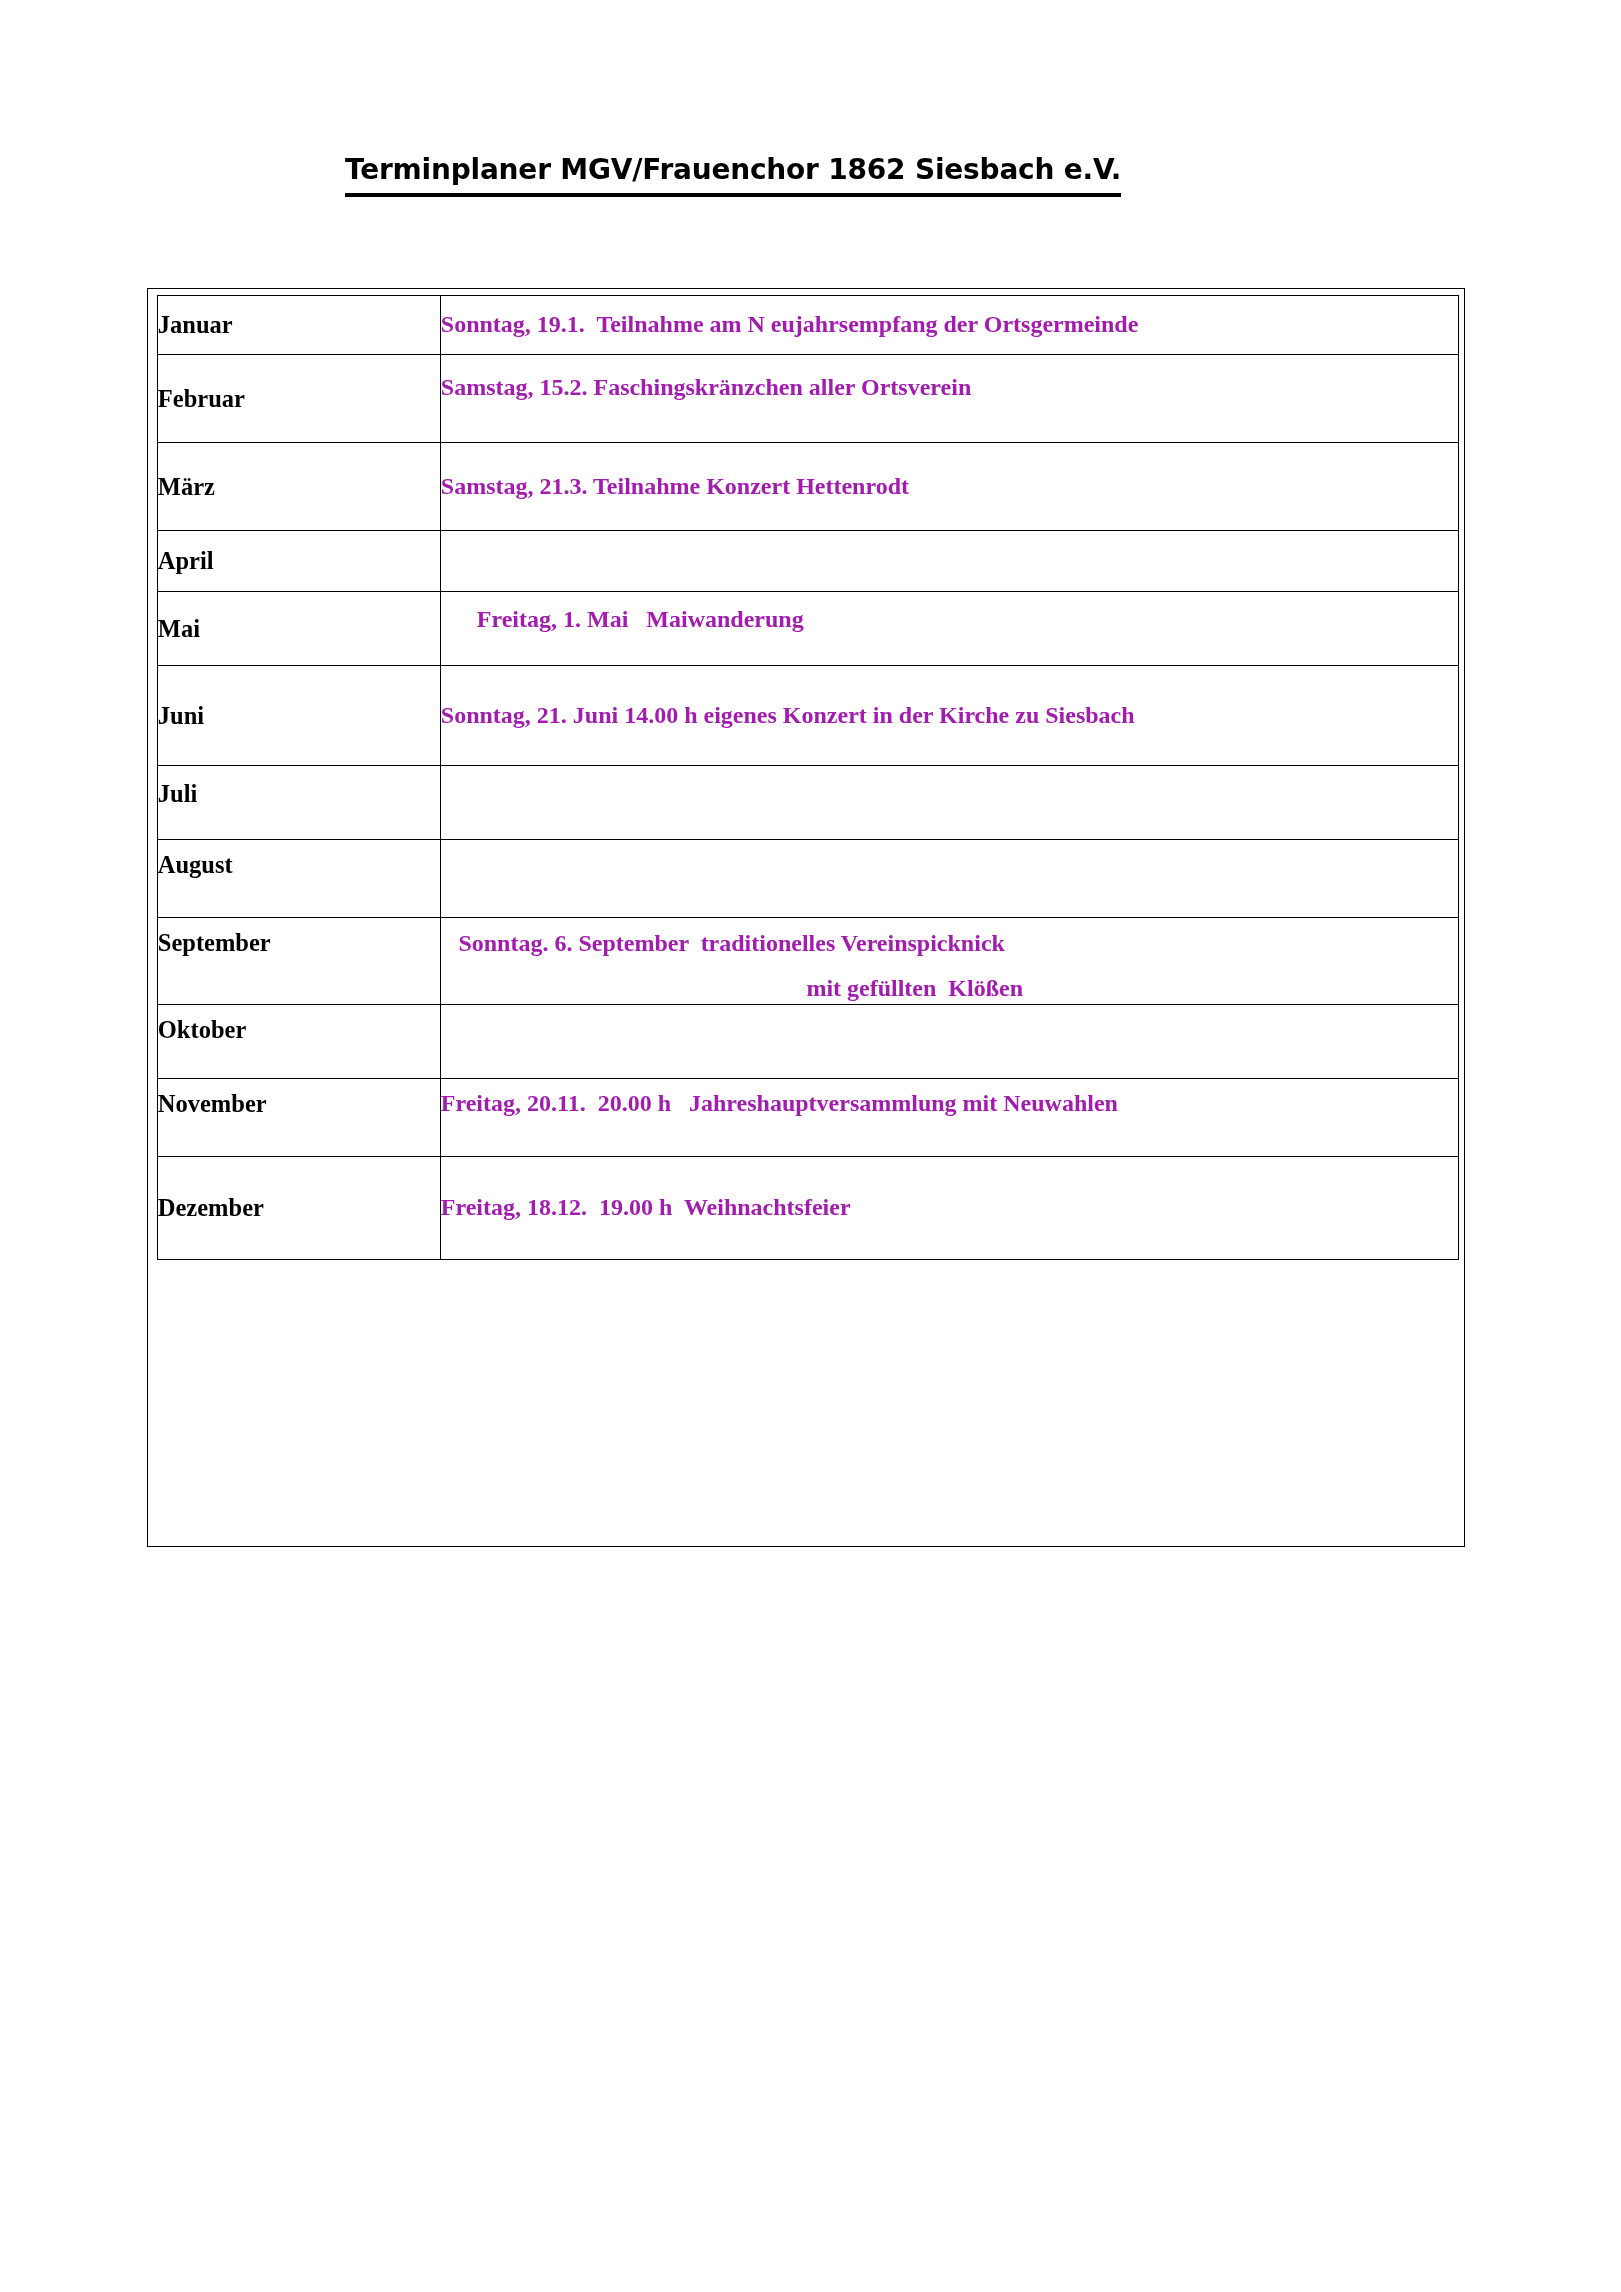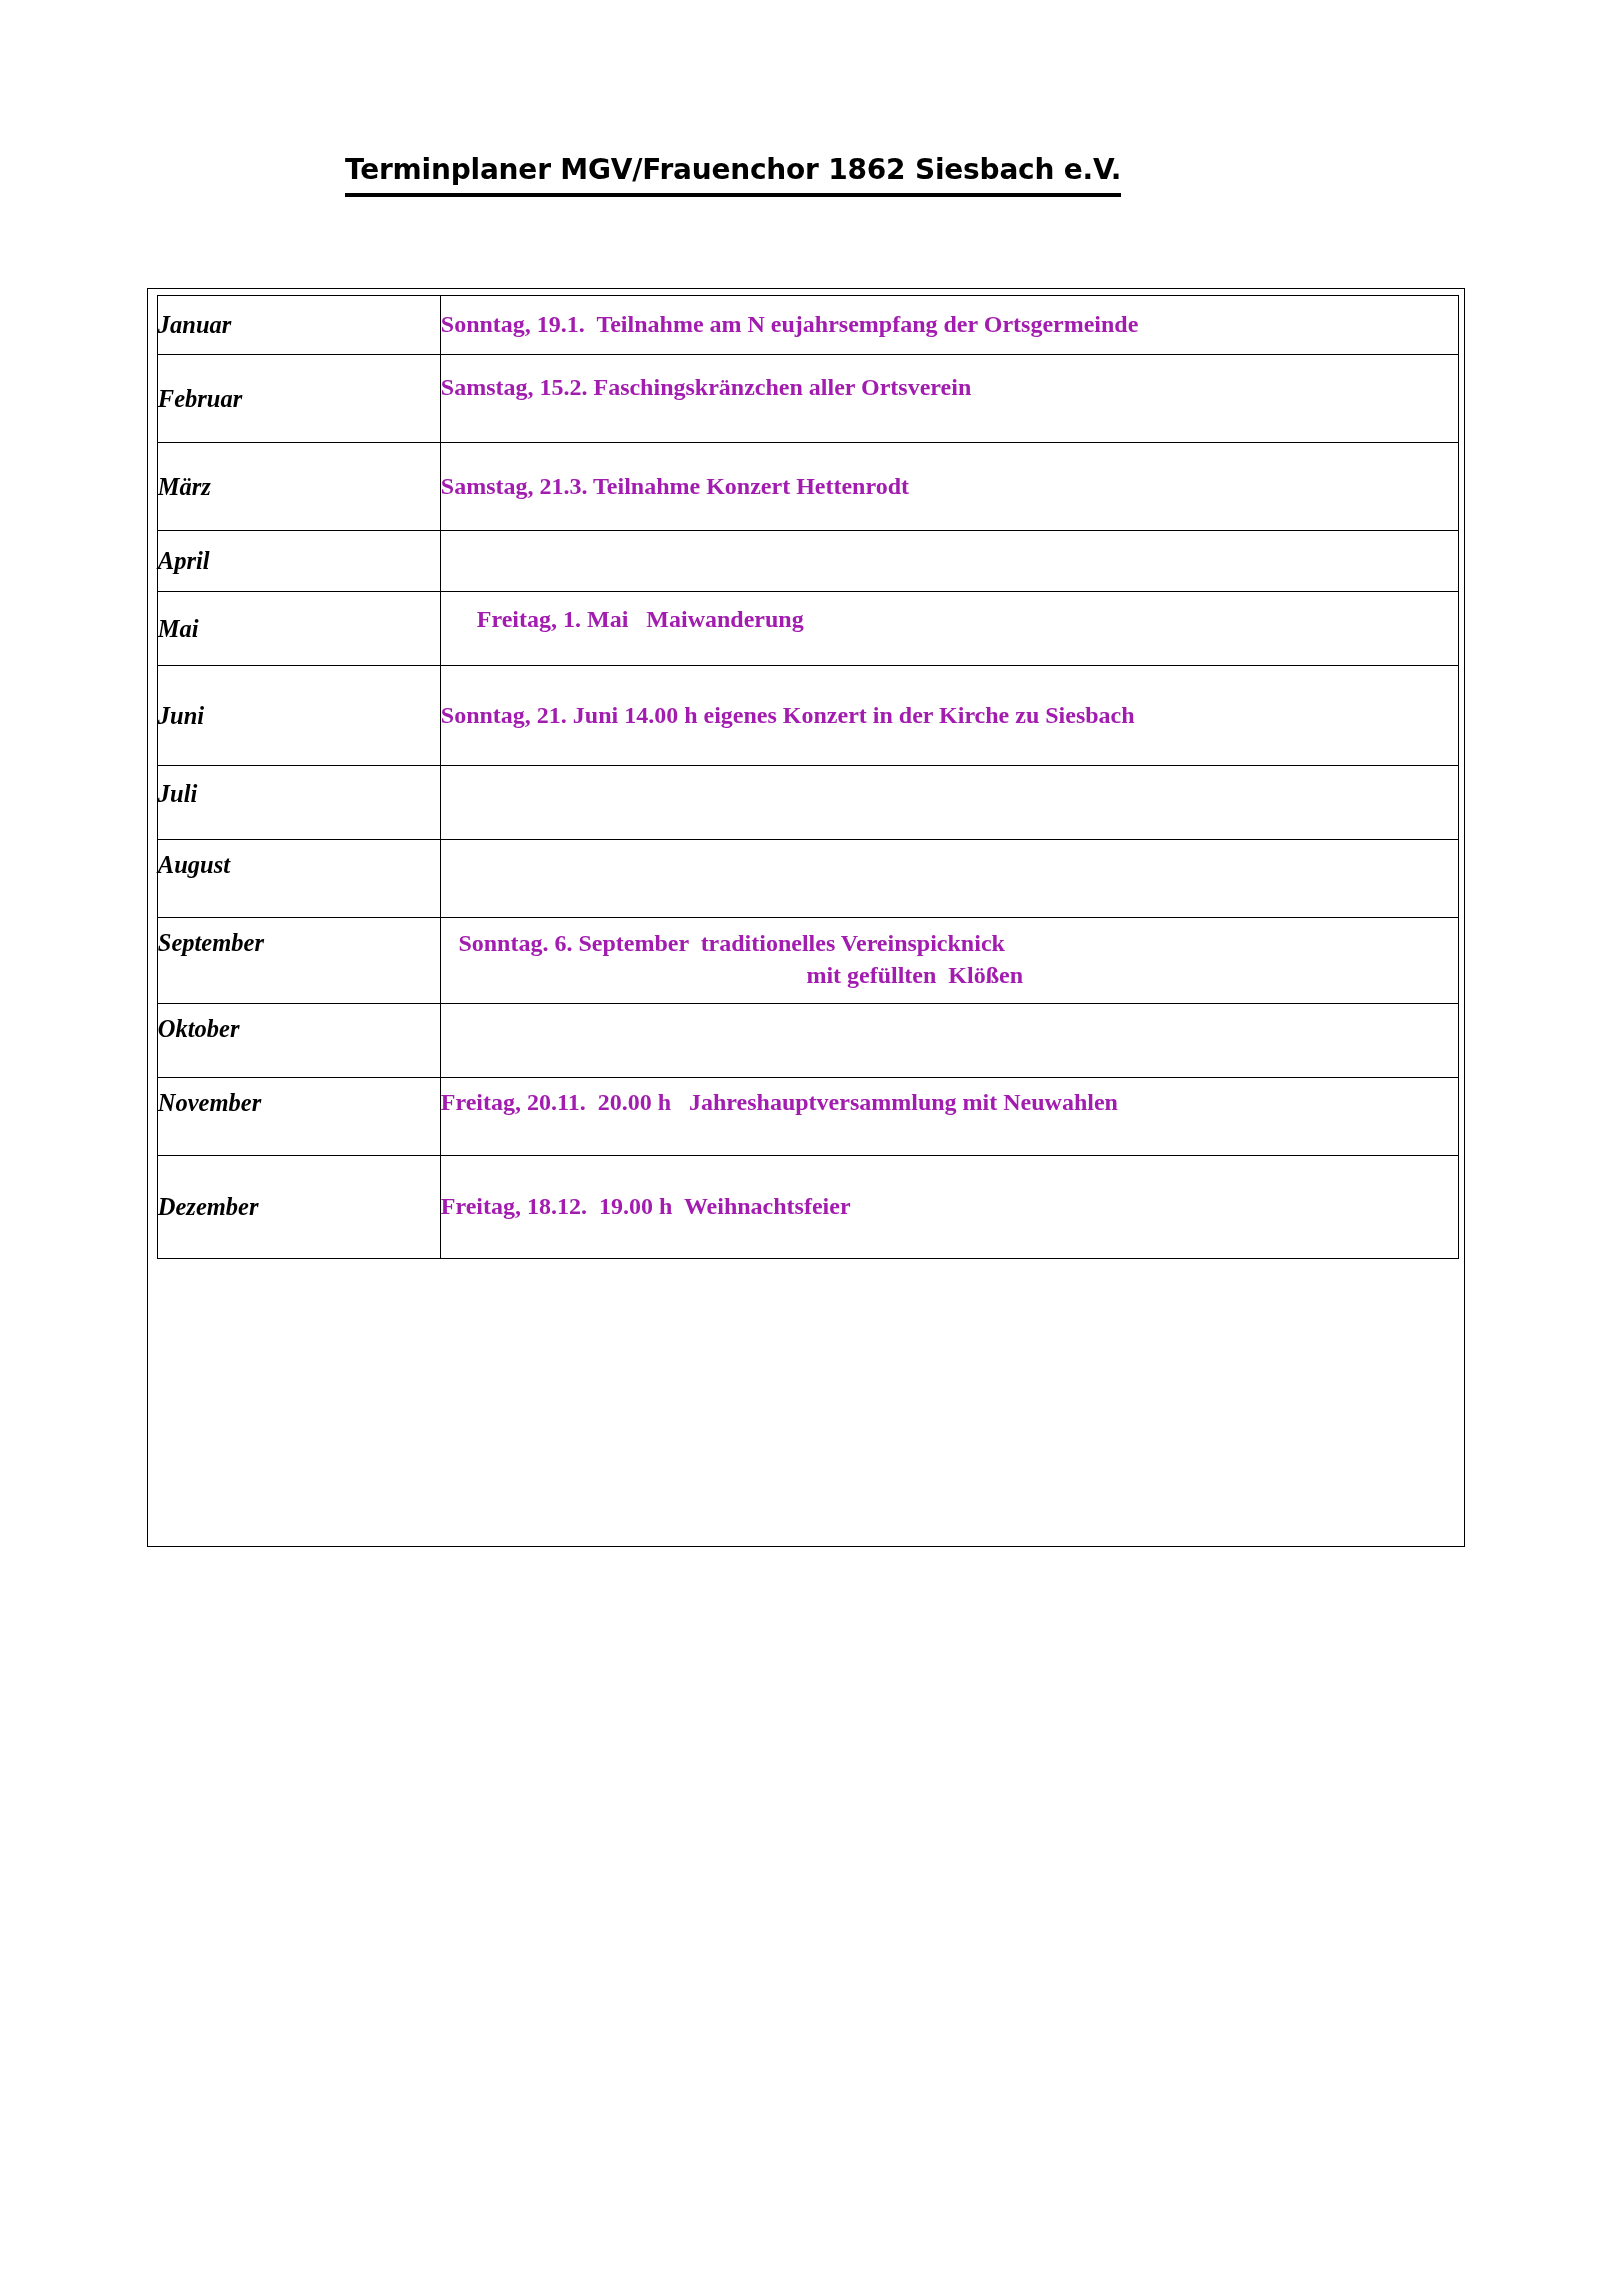--- a/index.html
+++ b/index.html
@@ -78,41 +78,40 @@
     width: 1018px;
   }
 
   .month-cell {
     font-family: "Liberation Serif", "DejaVu Serif", serif;
     font-weight: bold;
     font-size: 24.5px;
     line-height: 1.2;
     padding-left: 11.8px;
     color: #000000;
-    font-style: italic;
   }
 
   .event-cell {
     font-family: "Liberation Serif", "DejaVu Serif", serif;
     font-weight: bold;
     font-size: 24px;
     line-height: 1.3;
     padding-left: 9.8px;
     color: #a21caf;
     white-space: pre;
   }
 
   .event-cell.indent-1 {
     padding-left: 17.6px;
   }
 
   .event-line-2 {
     display: block;
     padding-left: 348px;
-    margin-top: 1px;
+    margin-top: 14px;
   }
 
   
   .r-h60  { height: 59px; }
   .r-h90  { height: 88px; }
   .r-h62  { height: 61px; }
   .r-h75  { height: 74px; }
   .r-h102 { height: 100px; }
   .r-h80  { height: 78px; }
   .r-h88  { height: 86px; }

